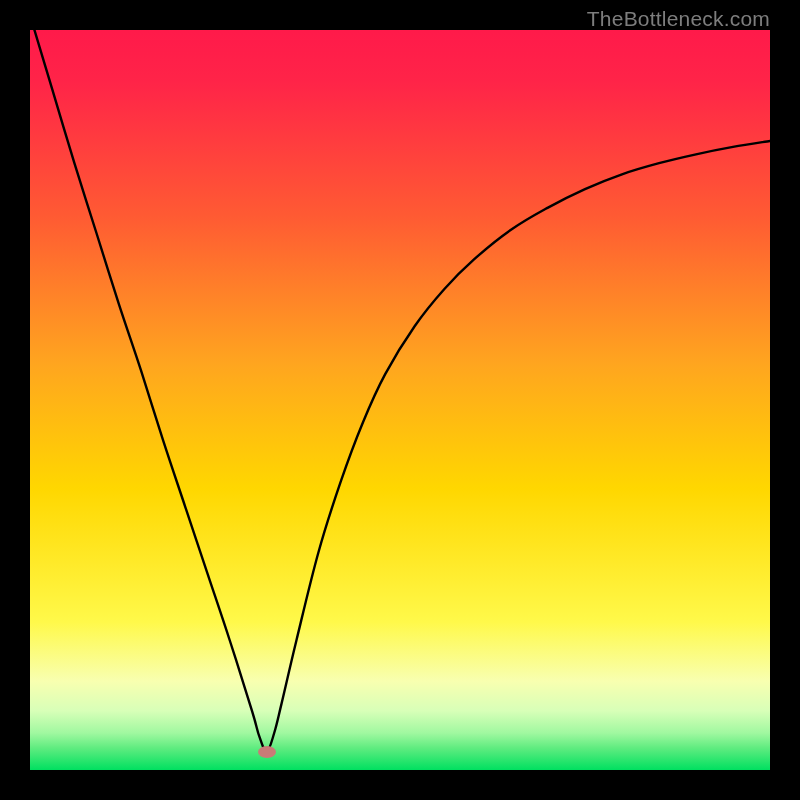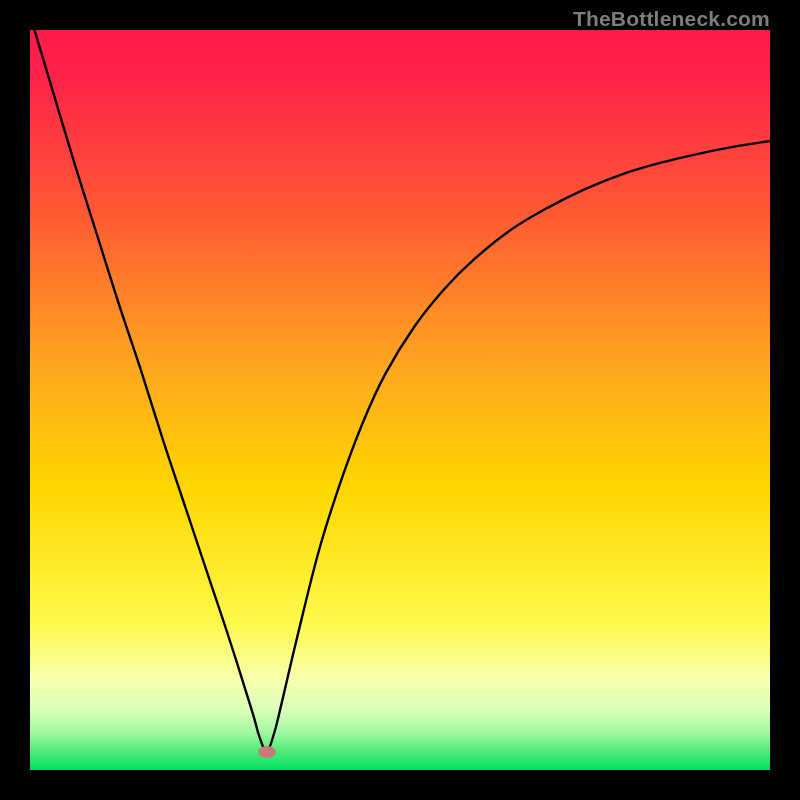--- a/index.html
+++ b/index.html
@@ -1,21 +1,21 @@
 <!DOCTYPE html>
 <html><head>
 <meta charset="utf-8">
 <style>
   * { margin: 0; padding: 0; box-sizing: border-box; }
   body { width: 800px; height: 800px; overflow: hidden; position: relative; font-family: Arial, sans-serif; }
   .frame { width: 800px; height: 800px; background: #000; position: relative; }
   .plot-area { position: absolute; left: 30px; top: 30px; width: 740px; height: 740px; }
   .gradient-bg { width: 100%; height: 100%; position: absolute; }
   .curve-svg { width: 100%; height: 100%; position: absolute; top: 0; left: 0; }
-  .watermark { position: absolute; top: 7px; right: 30px; color: #7d7d7d; font-size: 21px; font-weight: 700; letter-spacing: 0.2px; }
+  .watermark { position: absolute; top: 7px; right: 30px; color: #7d7d7d; font-size: 21px; font-weight: 400; letter-spacing: 0.2px; }
   .marker { position: absolute; width: 18px; height: 12px; background: #c97b77; border-radius: 50%; transform: translate(-50%, -50%); }
 </style>
 </head>
 <body>
 
 <div class="frame">
   <div class="plot-area">
     <svg class="gradient-bg" viewBox="0 0 740 740" preserveAspectRatio="none">
       <defs>
         <linearGradient id="bg-grad" x1="0" y1="0" x2="0" y2="1">

